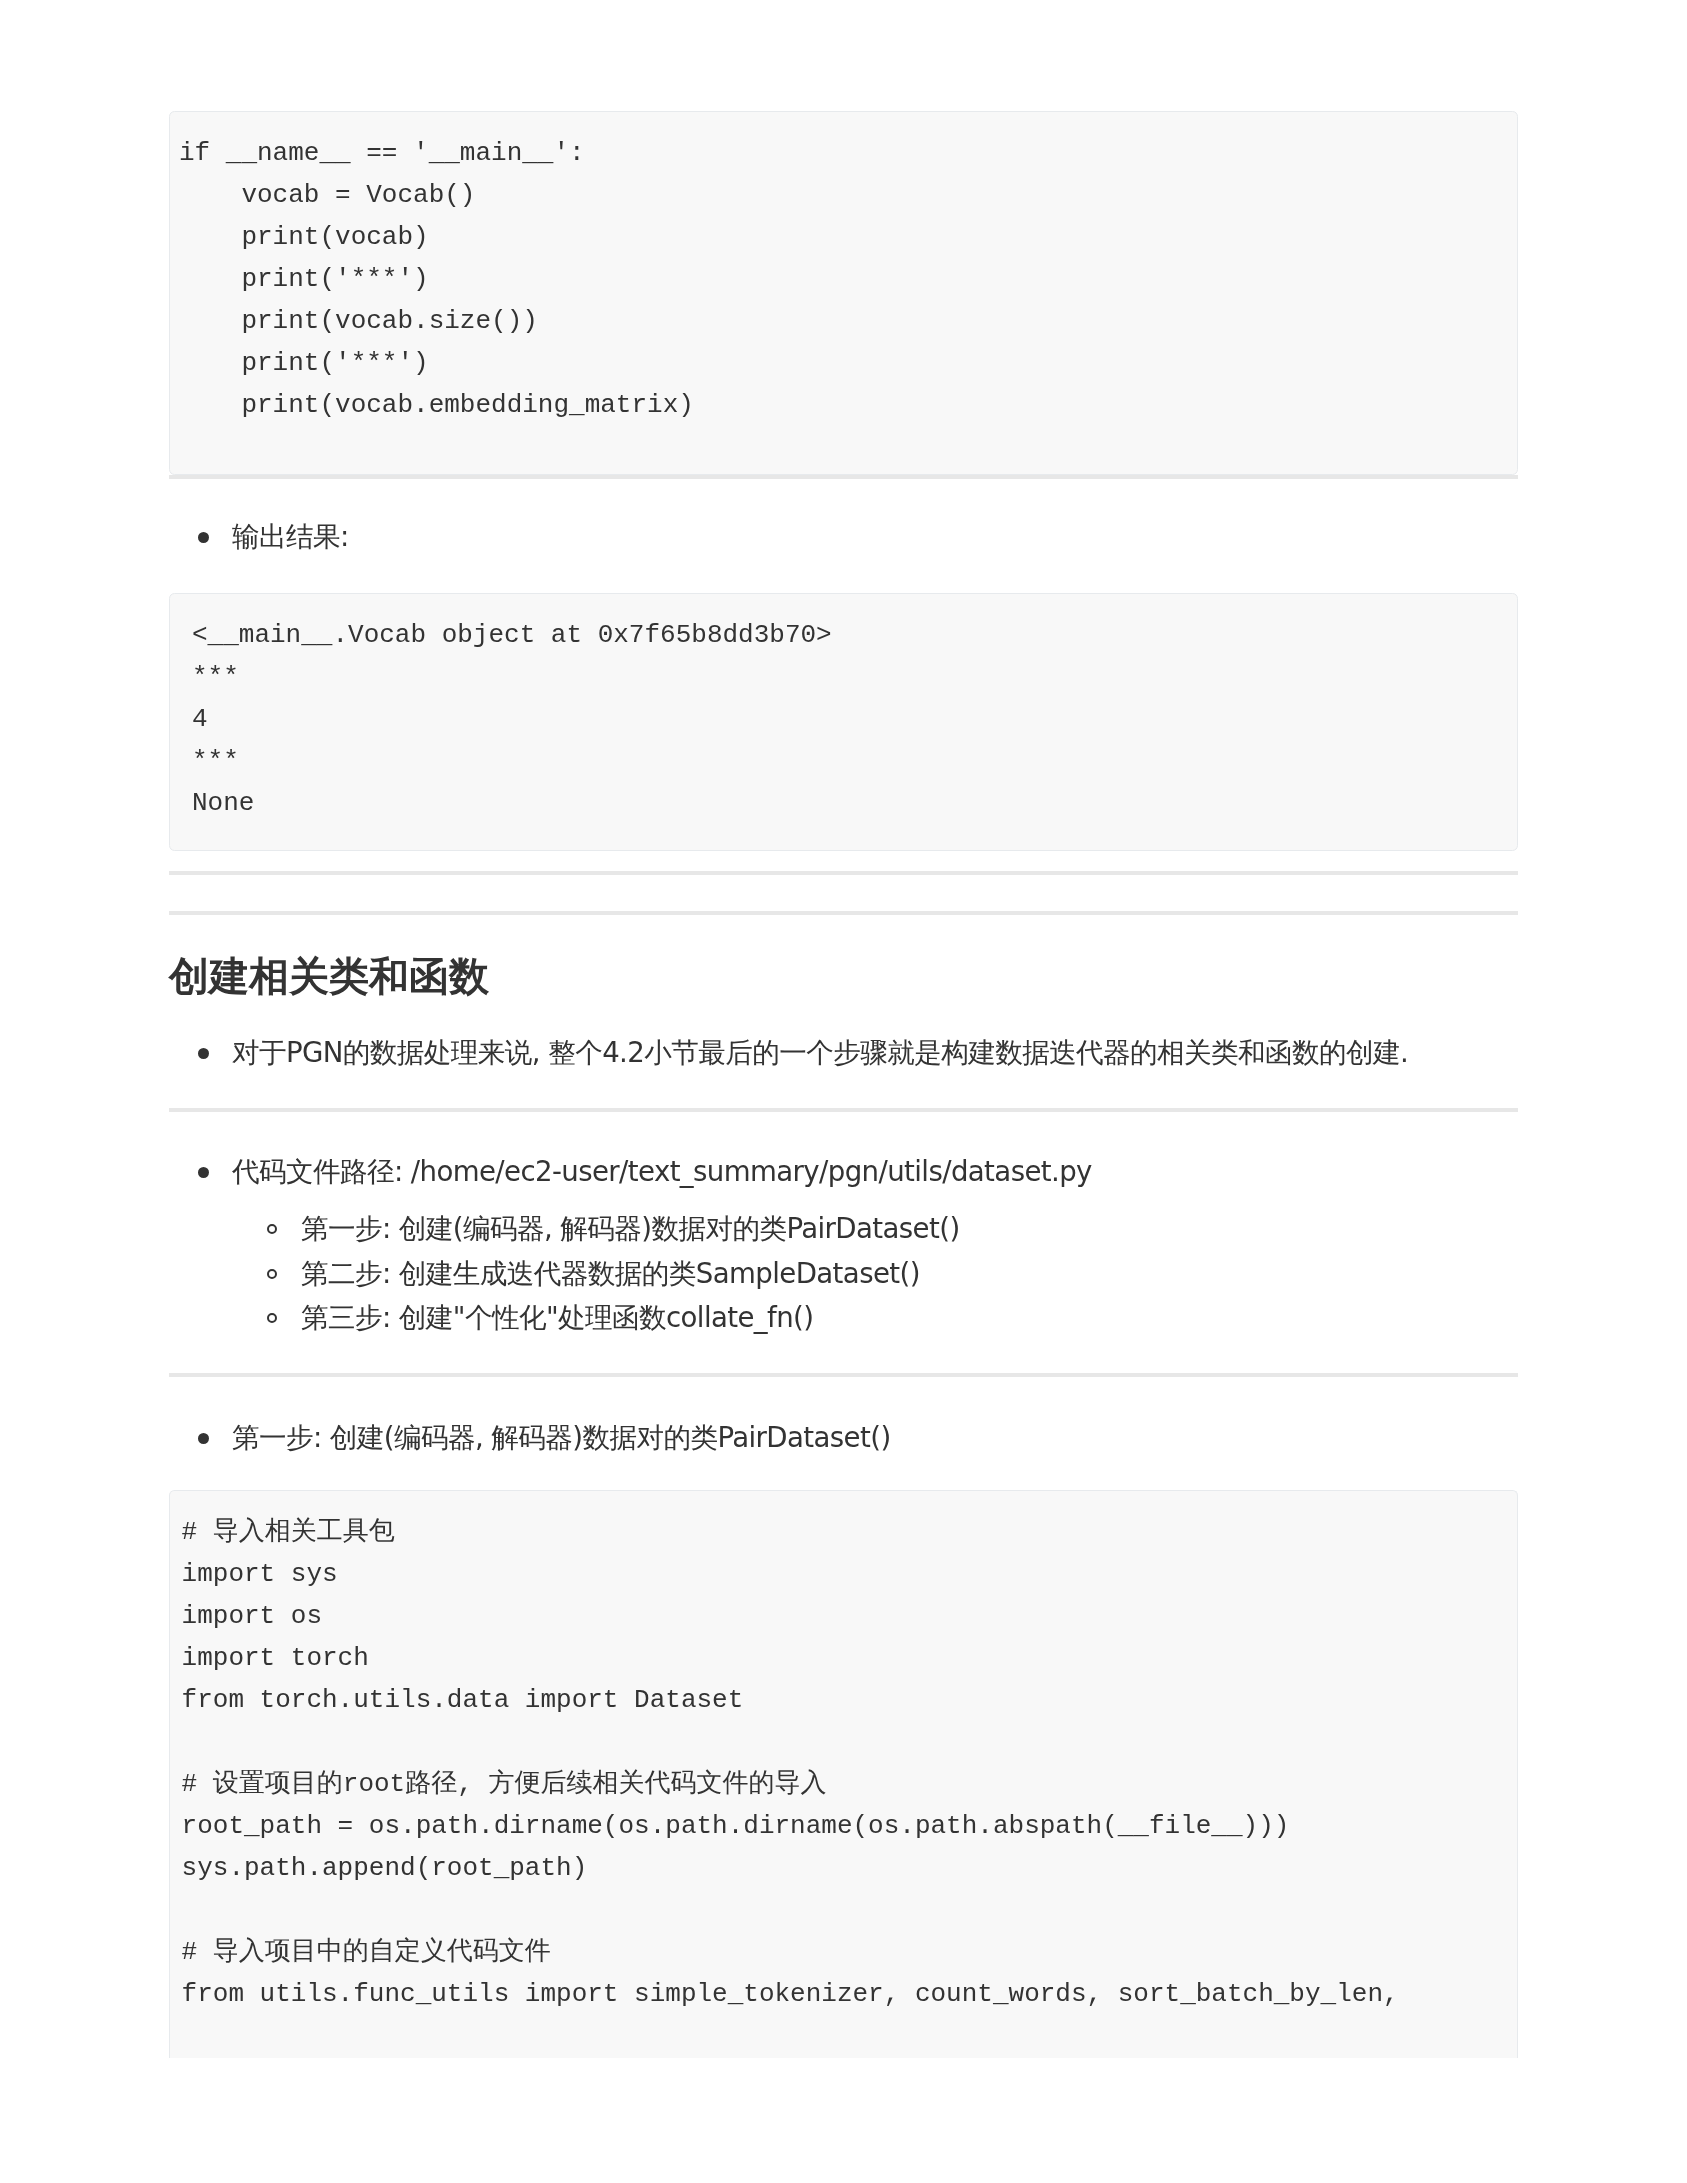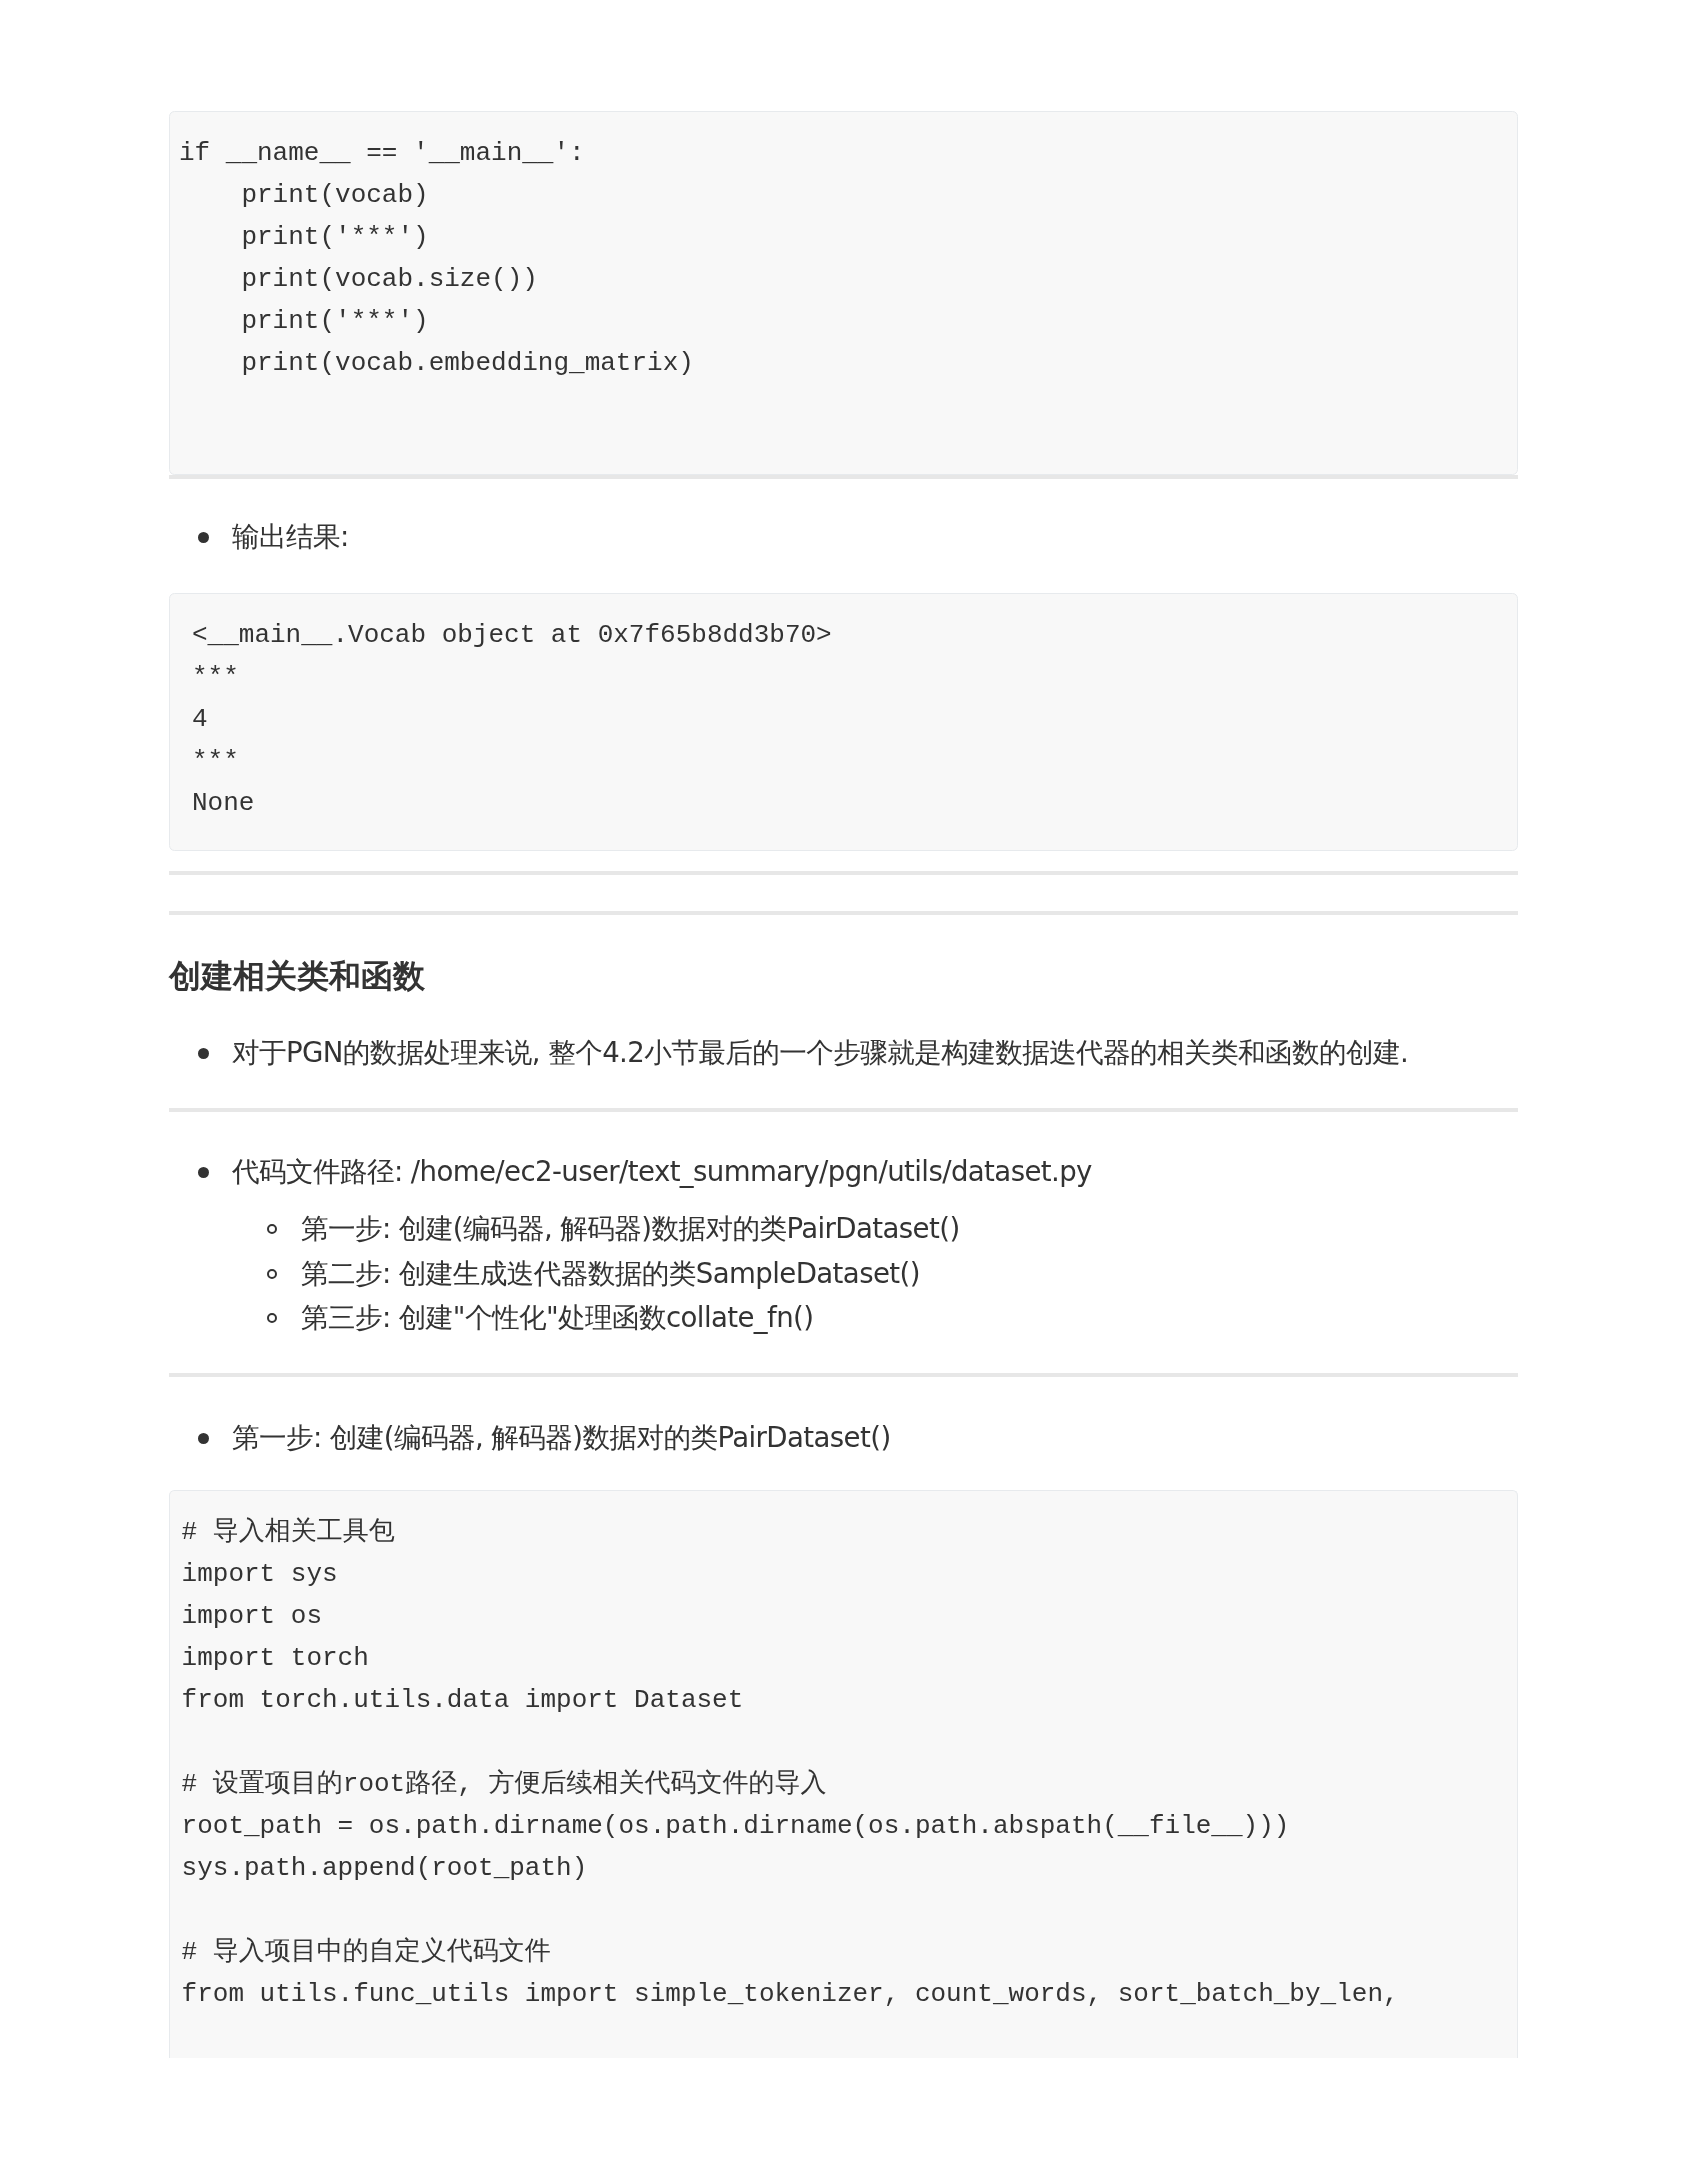--- a/index.html
+++ b/index.html
@@ -8,27 +8,28 @@
   .codeblock { position: absolute; left: 169px; width: 1349px; box-sizing: border-box;
                background: #f8f8f8; border: 1.7px solid #e7eaed; border-radius: 5.5px;
                padding: 20px 0 0 11.6px; overflow: hidden; }
   .codeline { font-family: "Liberation Mono", "DejaVu Sans Mono", monospace; font-size: 26px;
               line-height: 42px; height: 42px; white-space: pre; color: #333333; }
   .divider { position: absolute; left: 169px; width: 1349px; height: 4.4px; background: #e7e7e7; }
   .bullet-row { position: absolute; left: 187px; height: 44px; display: flex; align-items: center; }
   .dot { width: 11px; height: 11px; border-radius: 50%; background: #333333; margin-left: 11px; margin-right: 23px; flex: none; }
   .ring { width: 10px; height: 10px; border-radius: 50%; border: 2.2px solid #333333; box-sizing: border-box; margin-left: 0; margin-right: 24px; flex: none; }
   .btext { font-size: 27.6px; line-height: 44px; white-space: pre; color: #333333; letter-spacing: -0.6px; }
-  .heading { position: absolute; left: 169px; font-size: 32px; font-weight: bold; line-height: 50px; color: #333333; }
+  .heading { position: absolute; left: 169px; font-size: 40px; font-weight: bold; line-height: 50px; color: #333333; }
 </style>
 </head>
 <body>
 
 <div class="codeblock" style="top:111px; height:364px;padding-left:9px;">
   <div class="codeline">if __name__ == '__main__':</div>
+  <div class="codeline">    vocab = Vocab()</div>
   <div class="codeline">    print(vocab)</div>
   <div class="codeline">    print('***')</div>
   <div class="codeline">    print(vocab.size())</div>
   <div class="codeline">    print('***')</div>
   <div class="codeline">    print(vocab.embedding_matrix)</div>
 </div>
 
 <div class="divider" style="top:475px;"></div>
 
 <div class="bullet-row" style="top:515px;">

